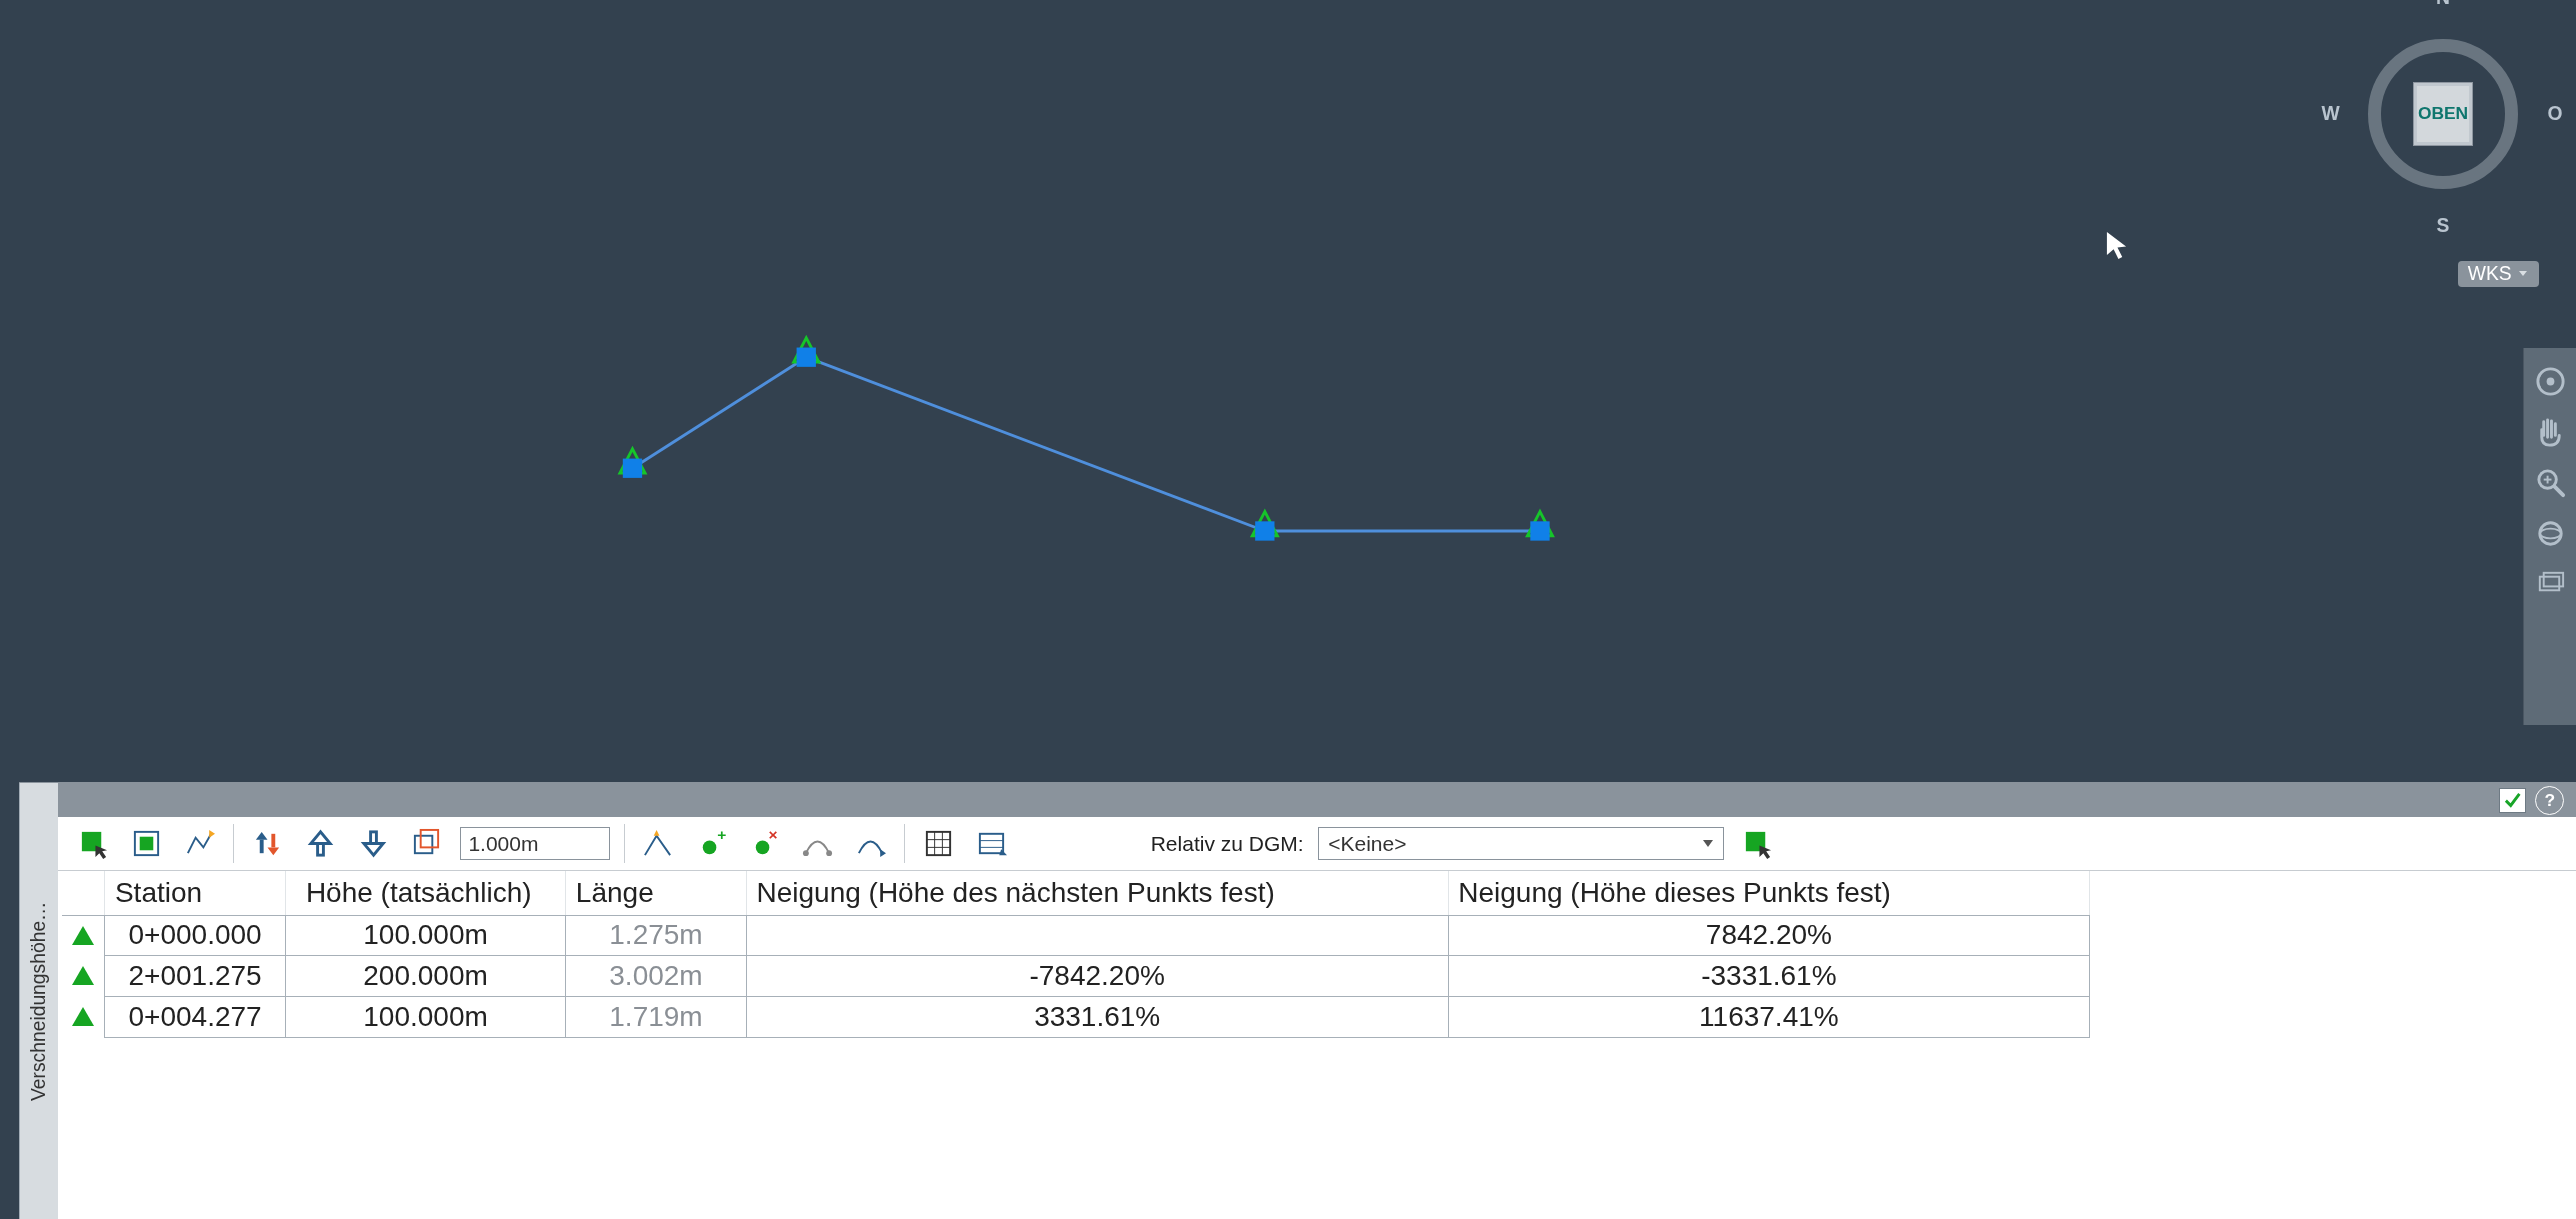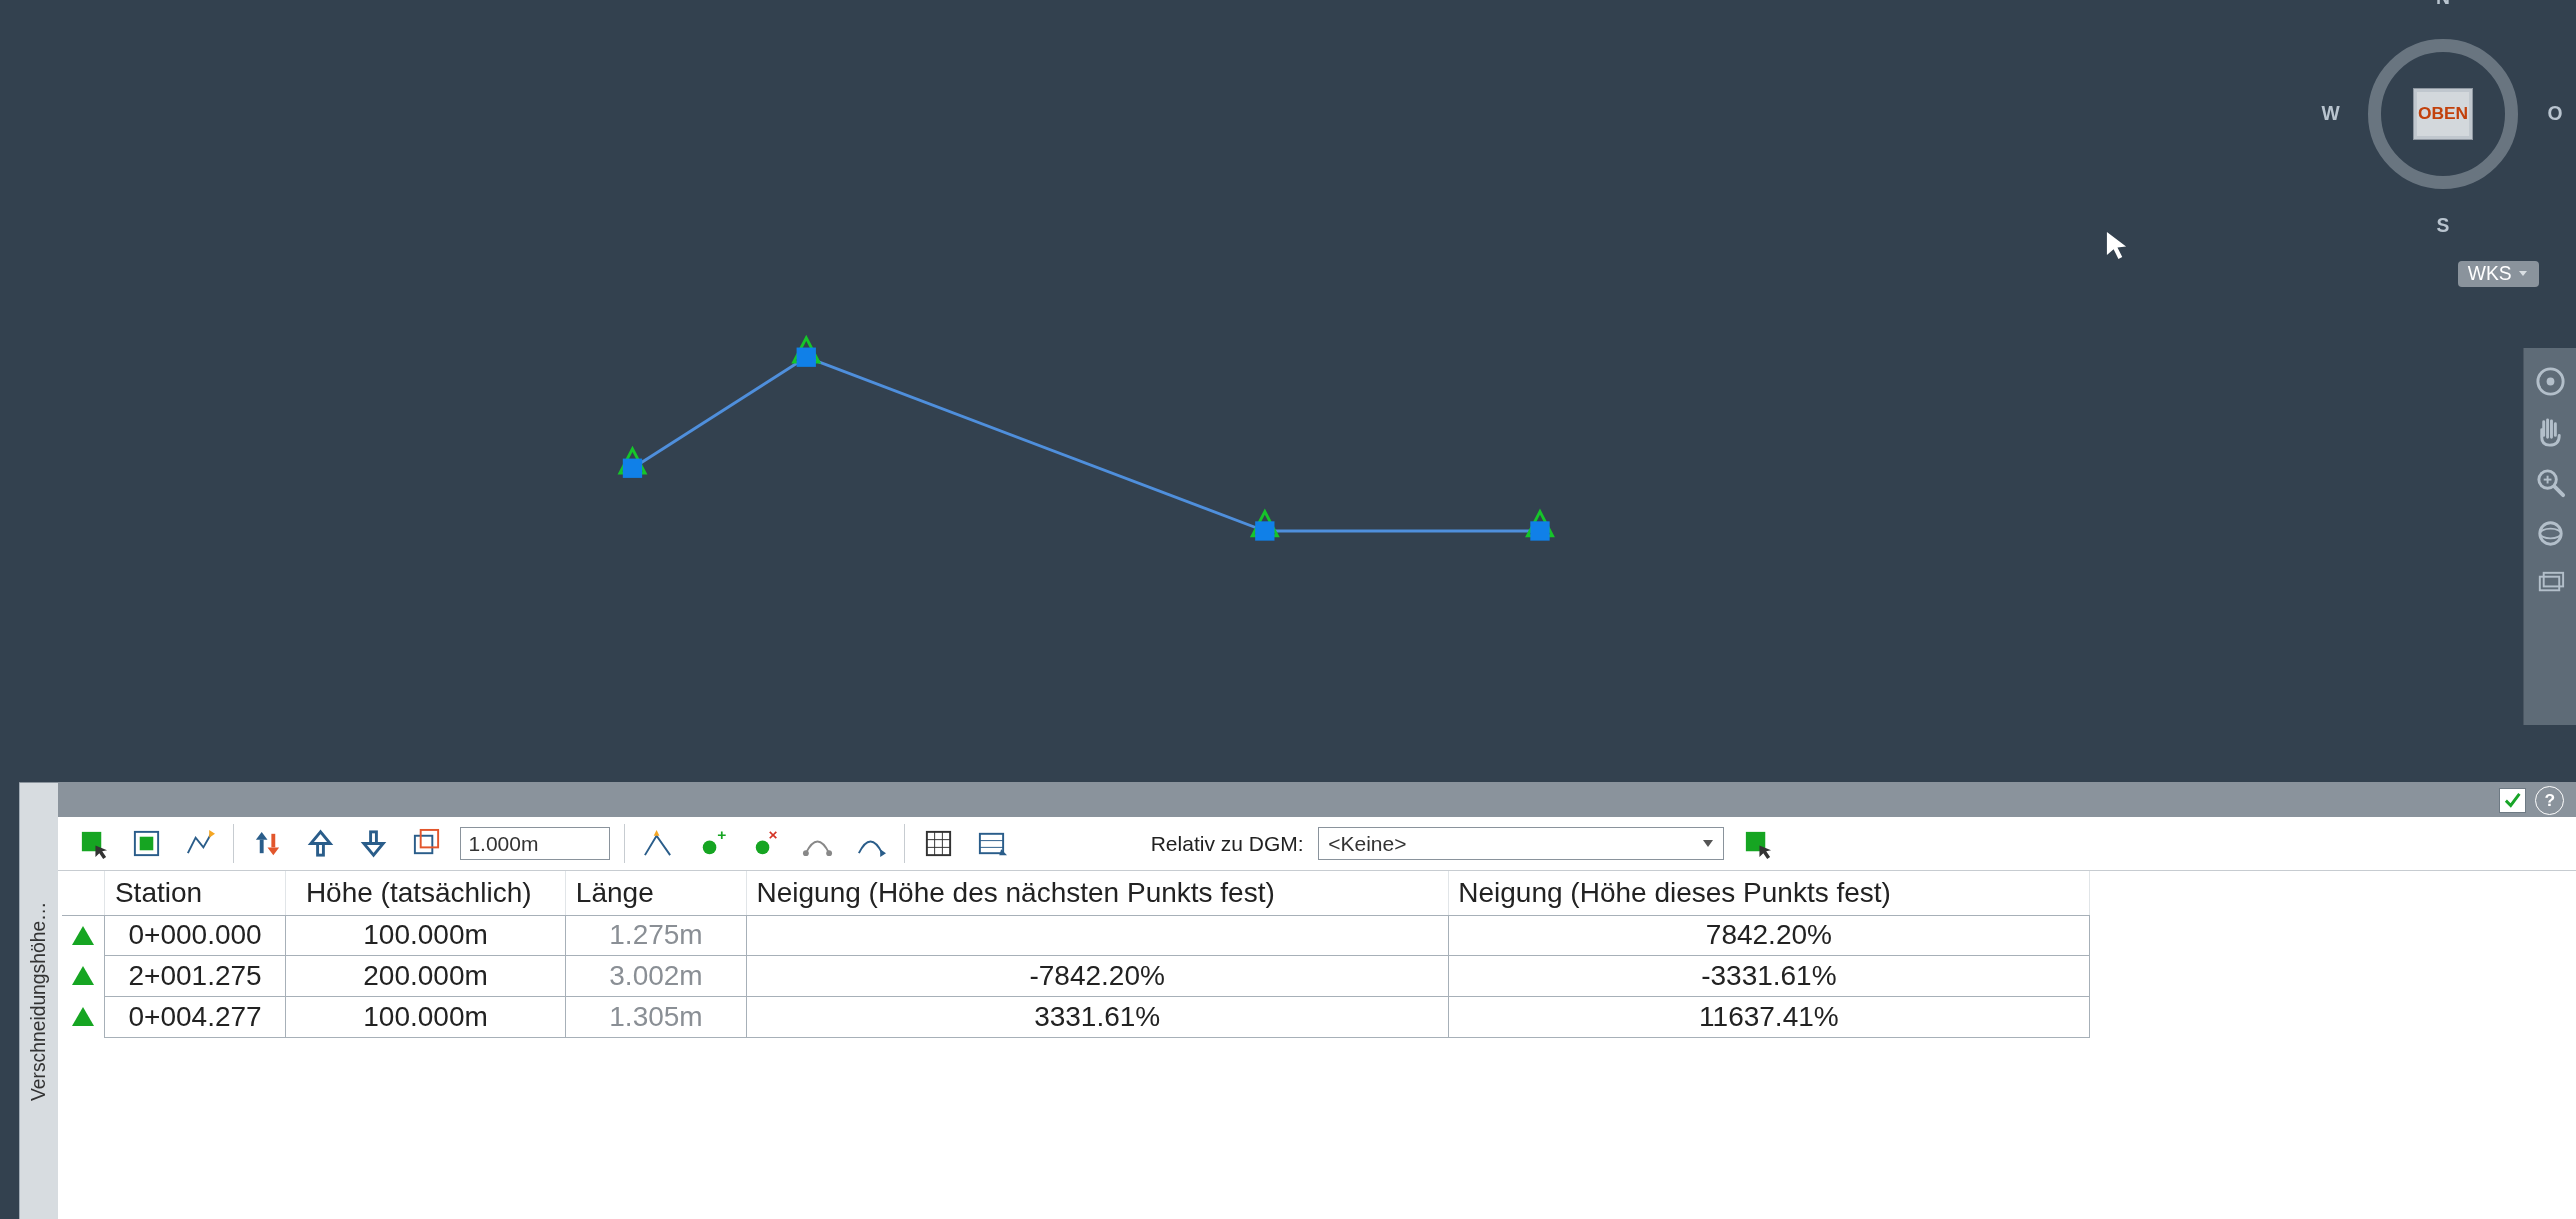--- a/index.html
+++ b/index.html
@@ -29,24 +29,24 @@
     left: 50%; top: 50%;
     width: 150px; height: 150px;
     border: 13.5px solid rgba(150,160,170,0.55);
     border-radius: 50%;
     transform: translate(-50%, -50%);
   }
   .cube-face {
     position: absolute;
     left: 50%; top: 50%;
     transform: translate(-50%, -50%);
-    width: 60px; height: 52px;
+    width: 60px; height: 64px;
     background: #d3d8dc;
     border: 1px solid #8e96a0;
-    color: #c2410c;
+    color: #0f766e;
     font-weight: bold;
     font-size: 17.4px;
     display:flex; align-items:center; justify-content:center;
     box-shadow: inset 0 0 0 2.9px #c0c7ce;
   }
   .dir {
     position: absolute;
     font-size: 19.3px;
     font-weight: 600;
     color: #b9c4cf;
@@ -489,21 +489,21 @@
               <td class="center">2+001.275</td>
               <td class="center">200.000m</td>
               <td class="center readonly">3.002m</td>
               <td class="center">-7842.20%</td>
               <td class="center">-3331.61%</td>
             </tr>
             <tr>
               <td class="rowicon"><span class="tri"></span></td>
               <td class="center">0+004.277</td>
               <td class="center">100.000m</td>
-              <td class="center readonly">1.305m</td>
+              <td class="center readonly">1.719m</td>
               <td class="center">3331.61%</td>
               <td class="center">11637.41%</td>
             </tr>
           </tbody>
       </table>
     </div>
   </div>
 </div>
 
 

